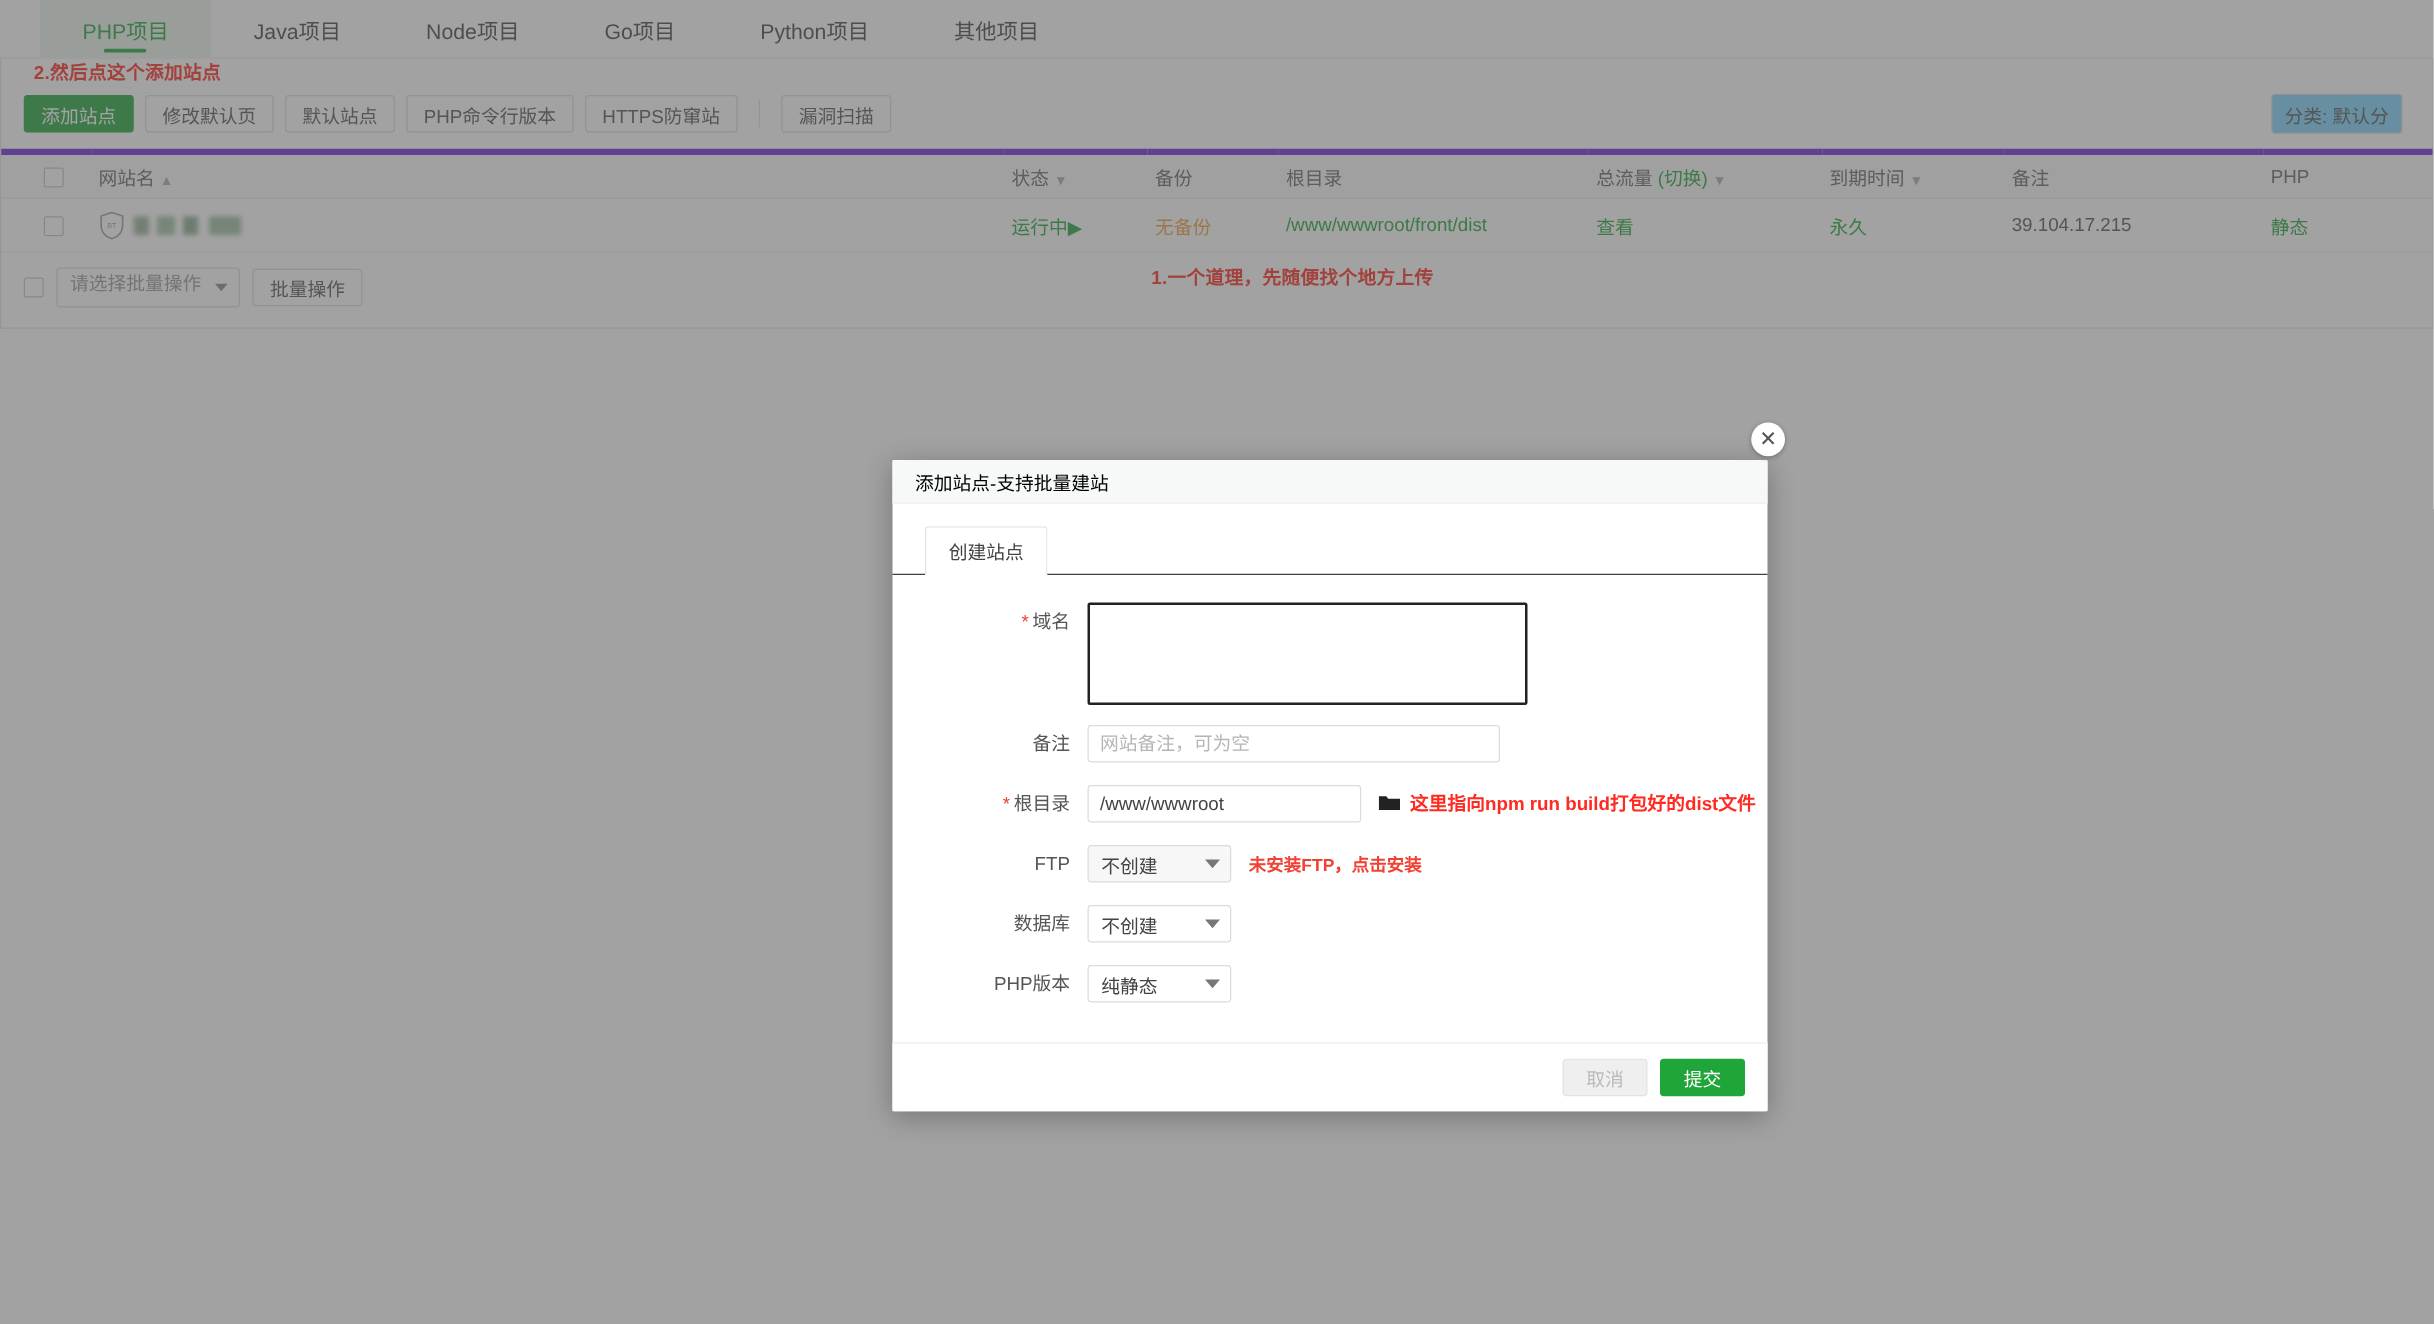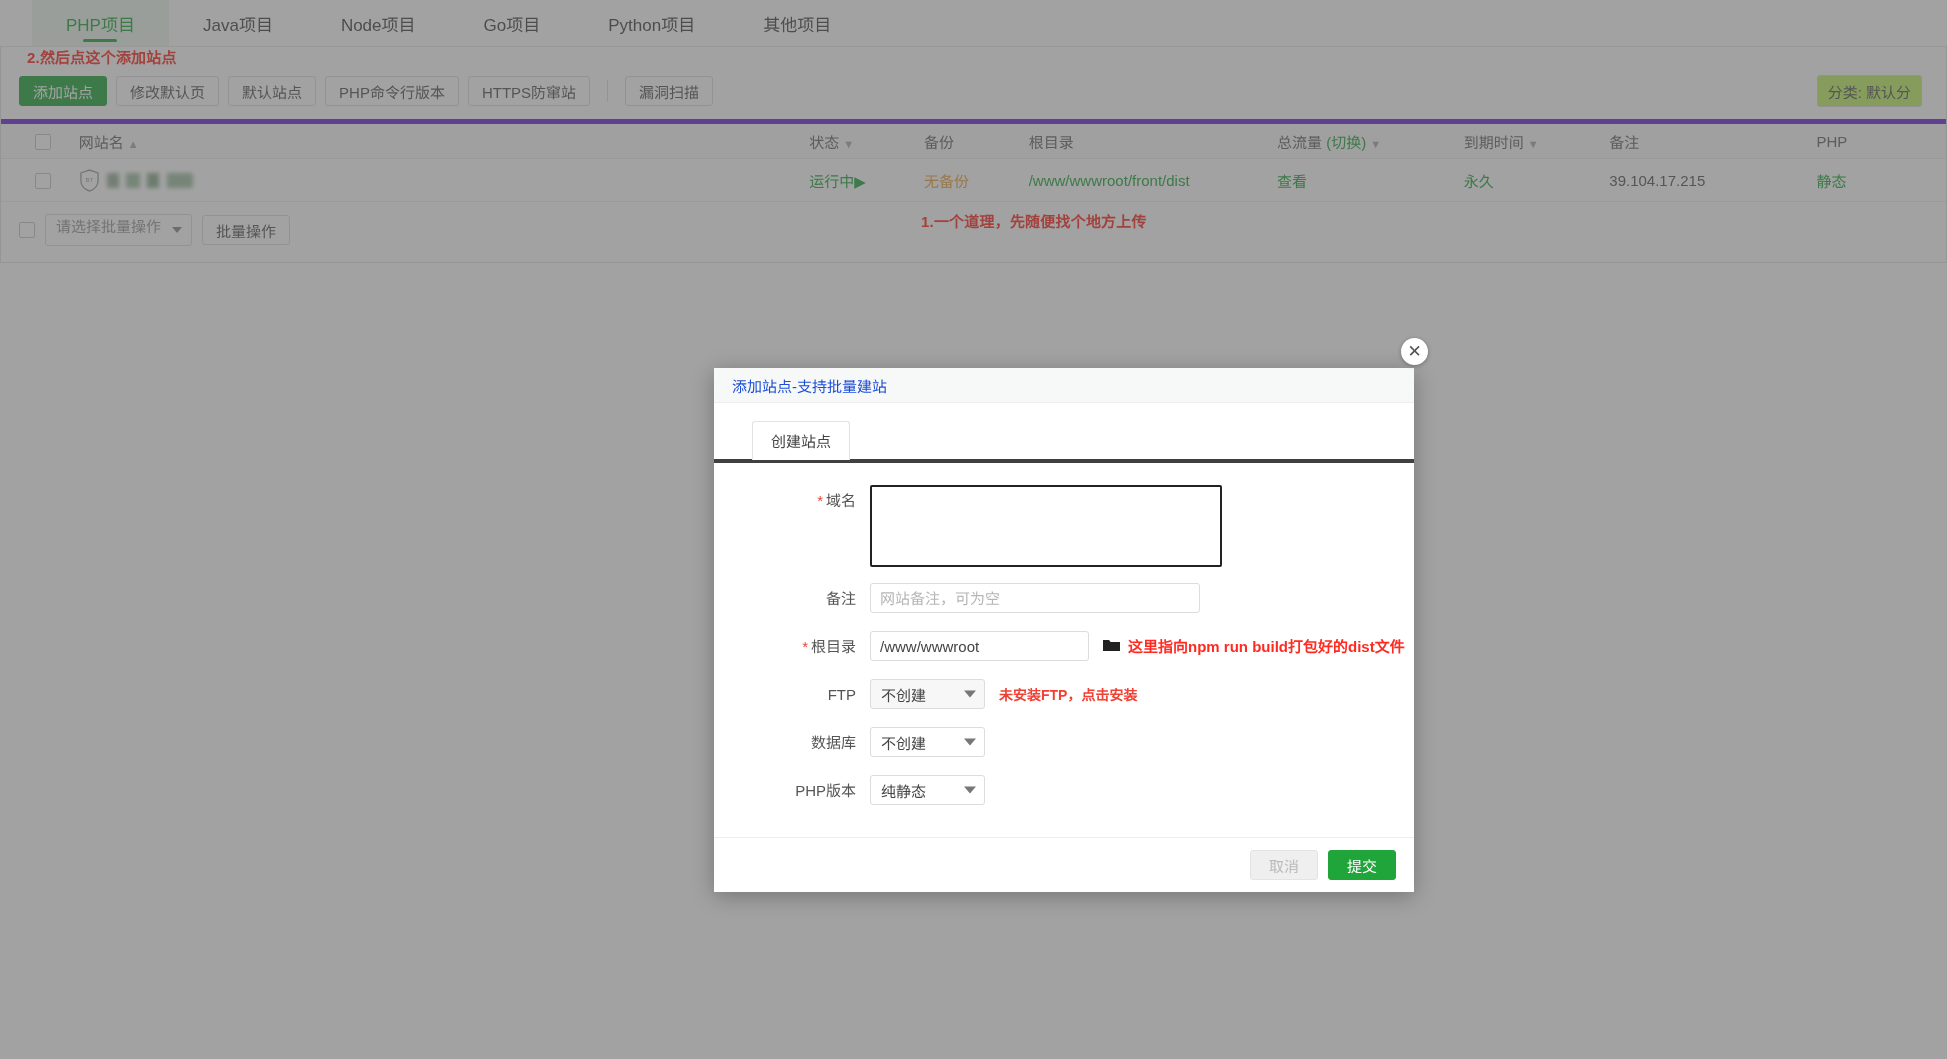--- a/index.html
+++ b/index.html
@@ -38,21 +38,21 @@
   }
   .btn{
     height:30px;padding:0 13px;border:1px solid #dcdcdc;background:#fff;
     border-radius:3px;font-size:15px;color:#555;display:inline-flex;align-items:center;
     cursor:pointer;white-space:nowrap;font-family:inherit;
   }
   .btn.primary{background:#20a53a;border-color:#20a53a;color:#fff;}
   .vdiv{width:1px;height:22px;background:#e0e0e0;margin:0 8px;}
   .toolbar-right{margin-left:auto;display:flex;align-items:center;gap:8px;padding-right:6px;}
   .sel-mini{
-    height:30px;padding:0 10px;border:1px solid #dcdcdc;background:#bef264;border-radius:3px;
+    height:30px;padding:0 10px;border:1px solid #dcdcdc;background:#7dd3fc;border-radius:3px;
     font-size:15px;color:#555;display:inline-flex;align-items:center;gap:6px;
   }
   
   table.sites{width:100%;border-collapse:collapse;table-layout:fixed;}
   table.sites thead th{
     background:#fafafa;border-top:5px solid #6d28d9;border-bottom:1px solid #ececec;
     font-weight:normal;font-size:15px;color:#666;text-align:left;
     height:34px;padding:0 6px;
   }
   table.sites tbody td{
@@ -103,23 +103,23 @@
     position:absolute;left:714px;top:368px;width:700px;background:#fff;
     box-shadow:0 4px 22px rgba(0,0,0,.28);border-radius:2px;
   }
   .modal-close{
     position:absolute;right:-14px;top:-30px;width:27px;height:27px;border-radius:50%;
     background:#fff;color:#555;display:flex;align-items:center;justify-content:center;
     font-size:17px;cursor:pointer;box-shadow:0 1px 4px rgba(0,0,0,.3);
   }
   .modal-title{
     height:34px;display:flex;align-items:center;padding:0 18px;
-    font-size:15px;color:#1d4ed8;background:#f7f8f8;border-bottom:1px solid #eee;
-  }
-  .modal-tabs{display:flex;padding:18px 22px 0 38px;border-bottom:4px solid #404040;position:relative;}
+    font-size:15px;color:#000000;background:#f7f8f8;border-bottom:1px solid #eee;
+  }
+  .modal-tabs{display:flex;padding:18px 22px 0 26px;border-bottom:1px solid #404040;position:relative;}
   .mtab{
     padding:8px 18px;font-size:15px;color:#444;border:1px solid #e2e2e2;
     border-bottom:1px solid #fff;background:#fff;border-radius:3px 3px 0 0;margin-bottom:-1px;
   }
   .modal-body{padding:22px 22px 14px 22px;}
   .frow{display:flex;align-items:flex-start;margin-bottom:16px;}
   .flabel{
     width:120px;text-align:right;padding-right:14px;font-size:15px;color:#555;
     line-height:32px;flex:0 0 auto;
   }

